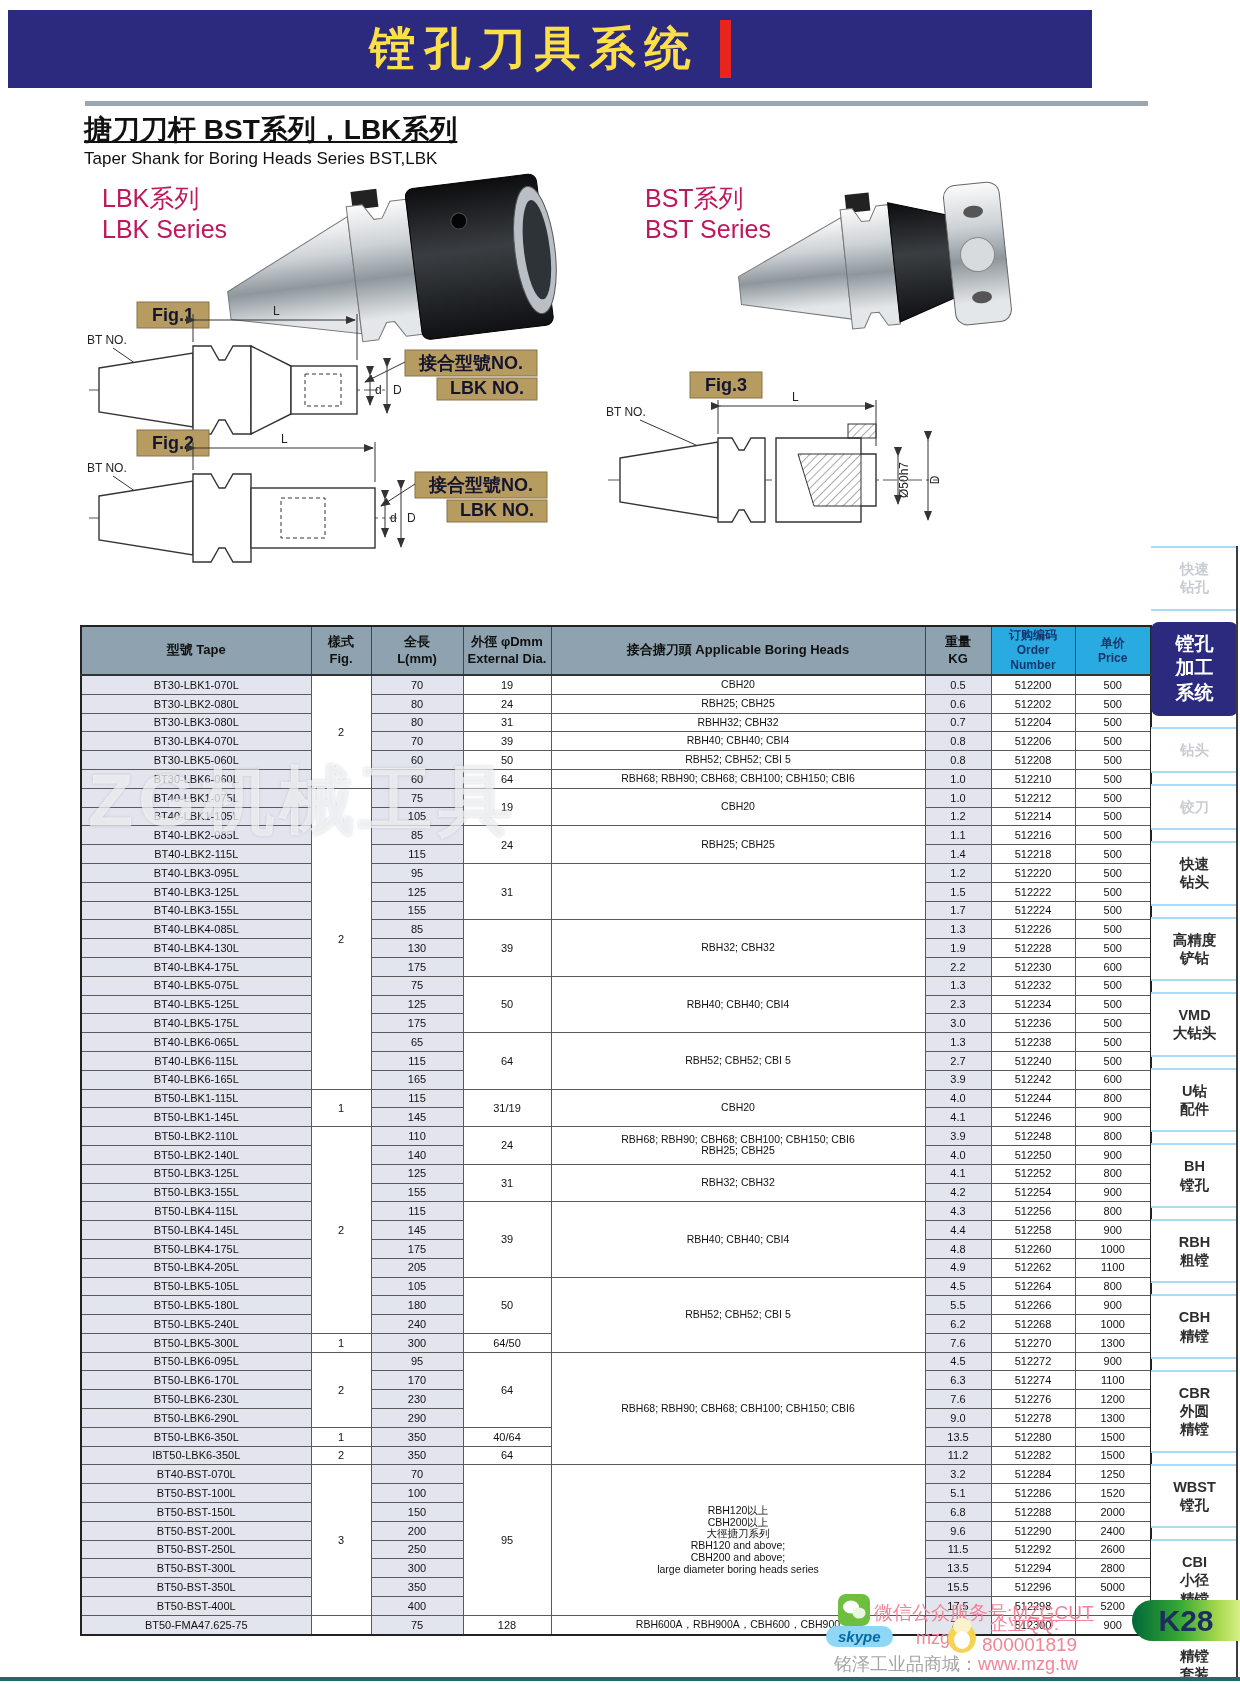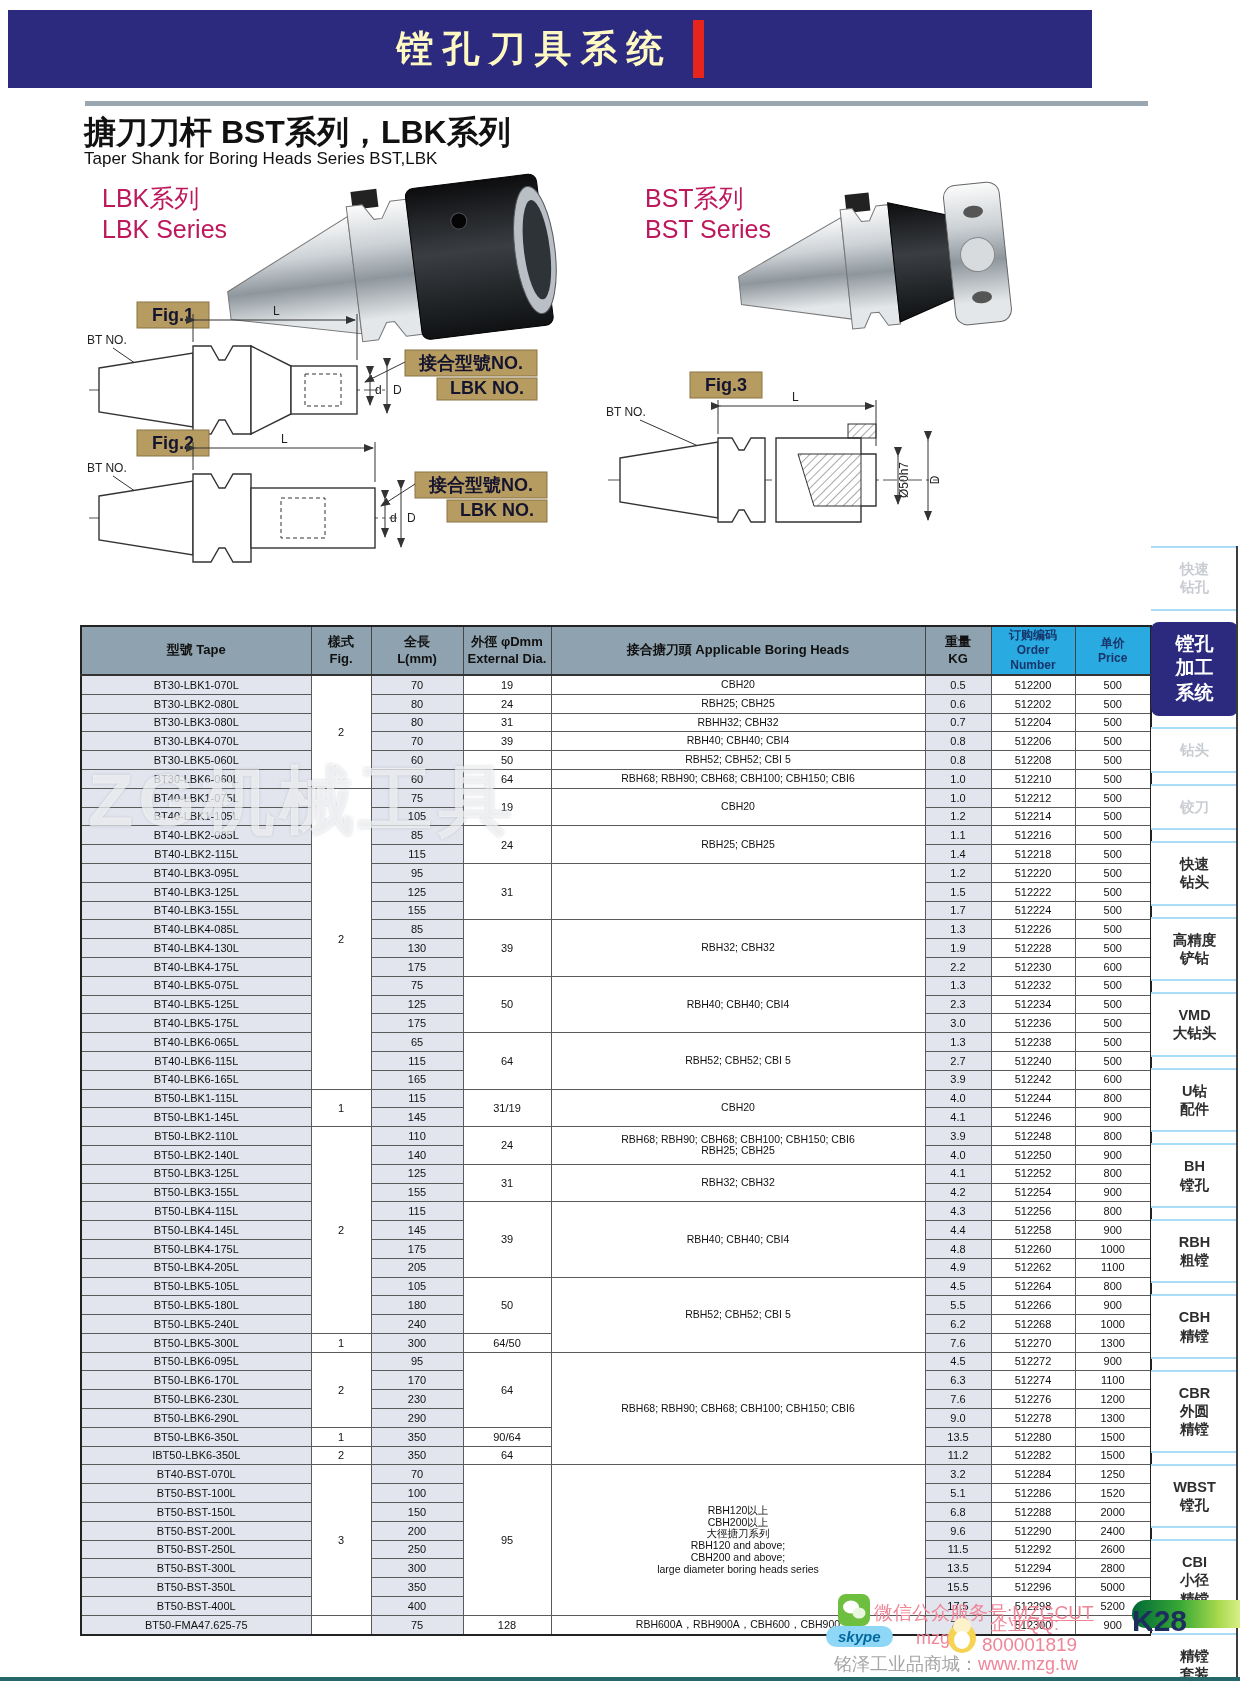--- a/index.html
+++ b/index.html
@@ -2,25 +2,25 @@
 <html><head>
 <meta charset="utf-8">
 <style>
   html,body{margin:0;padding:0;background:#fff;}
   .page{position:relative;width:1240px;height:1684px;background:#fff;overflow:hidden;
         font-family:"Liberation Sans", sans-serif;color:#111;}
 
   
   .title-bar{position:absolute;left:8px;top:10px;width:1084px;height:78px;background:#2b2a7e;
              display:flex;align-items:center;justify-content:center;gap:20px;}
-  .title-zh{color:#fef9c3;font-size:37px;font-weight:bold;letter-spacing:9px;white-space:nowrap;}
+  .title-zh{color:#fde047;font-size:46px;font-weight:bold;letter-spacing:9px;white-space:nowrap;}
   .red-sep{width:11px;height:58px;background:#e8251d;flex:0 0 auto;}
   .title-en{color:#fff;font-size:43px;font-weight:bold;white-space:nowrap;}
   .gray-rule{position:absolute;left:85px;top:101px;width:1063px;height:5px;background:#9aa7b0;}
-  .subtitle-zh{position:absolute;left:84px;top:111px;font-size:32px;font-weight:bold;}
+  .subtitle-zh{position:absolute;left:84px;top:111px;font-size:28px;font-weight:bold;text-decoration:underline;}
   .subtitle-en{position:absolute;left:84px;top:149px;font-size:17px;font-weight:normal;}
 
   .series-label{position:absolute;font-size:25px;color:#be185d;line-height:1.25;white-space:pre-line;}
   #lbk-label{left:102px;top:183px;}
   #bst-label{left:645px;top:183px;}
 
   .photo,.figure{position:absolute;}
   #lbk-photo{left:212px;top:172px;}
   #bst-photo{left:728px;top:170px;}
   #fig1{left:85px;top:298px;}
@@ -69,23 +69,23 @@
   #wechat-line{left:874px;top:1600px;font-size:19px;}
   #wechat-line .uline{text-decoration:underline;}
   #wechat-icon{left:838px;top:1594px;}
   #skype-logo{left:826px;top:1626px;background:#8ed7f7;color:#0369a1;font-size:15px;font-weight:bold;
               font-style:italic;border-radius:14px;padding:2px 12px;}
   #skype-id{left:916px;top:1628px;font-size:18px;}
   #qq-icon{left:944px;top:1614px;}
   #qq-label{left:990px;top:1612px;font-size:18px;}
   #qq-number{left:982px;top:1634px;font-size:19px;}
   #mall-line{left:834px;top:1652px;font-size:18px;color:#a5a5a5;}
-  #page-badge{left:1132px;top:1600px;width:108px;height:28px;border-radius:21px 0 0 21px;
+  #page-badge{left:1132px;top:1600px;width:108px;height:41px;border-radius:21px 0 0 21px;
               background:linear-gradient(90deg,#006837,#39a935 45%,#a8d94e 80%,#d7ef86);
-              color:#1c2d5e;font-size:30px;font-weight:bold;text-align:left;line-height:42px;}
+              color:#1c2d5e;font-size:30px;font-weight:bold;text-align:center;line-height:42px;}
 </style>
 </head>
 <body>
 
 <div class="page">
 
   <div class="title-bar">
     <span class="title-zh">镗孔刀具系统</span>
     <span class="red-sep"></span>
   </div>
@@ -1073,21 +1073,21 @@
           <td class="shade">
             <div>BT50-LBK6-350L</div>
           </td>
           <td>
             <div>1</div>
           </td>
           <td class="shade">
             <div>350</div>
           </td>
           <td>
-            <div>90/64</div>
+            <div>40/64</div>
           </td>
           <td class="shade">
             <div>13.5</div>
           </td>
           <td>
             <div>512280</div>
           </td>
           <td>
             <div>1500</div>
           </td>

